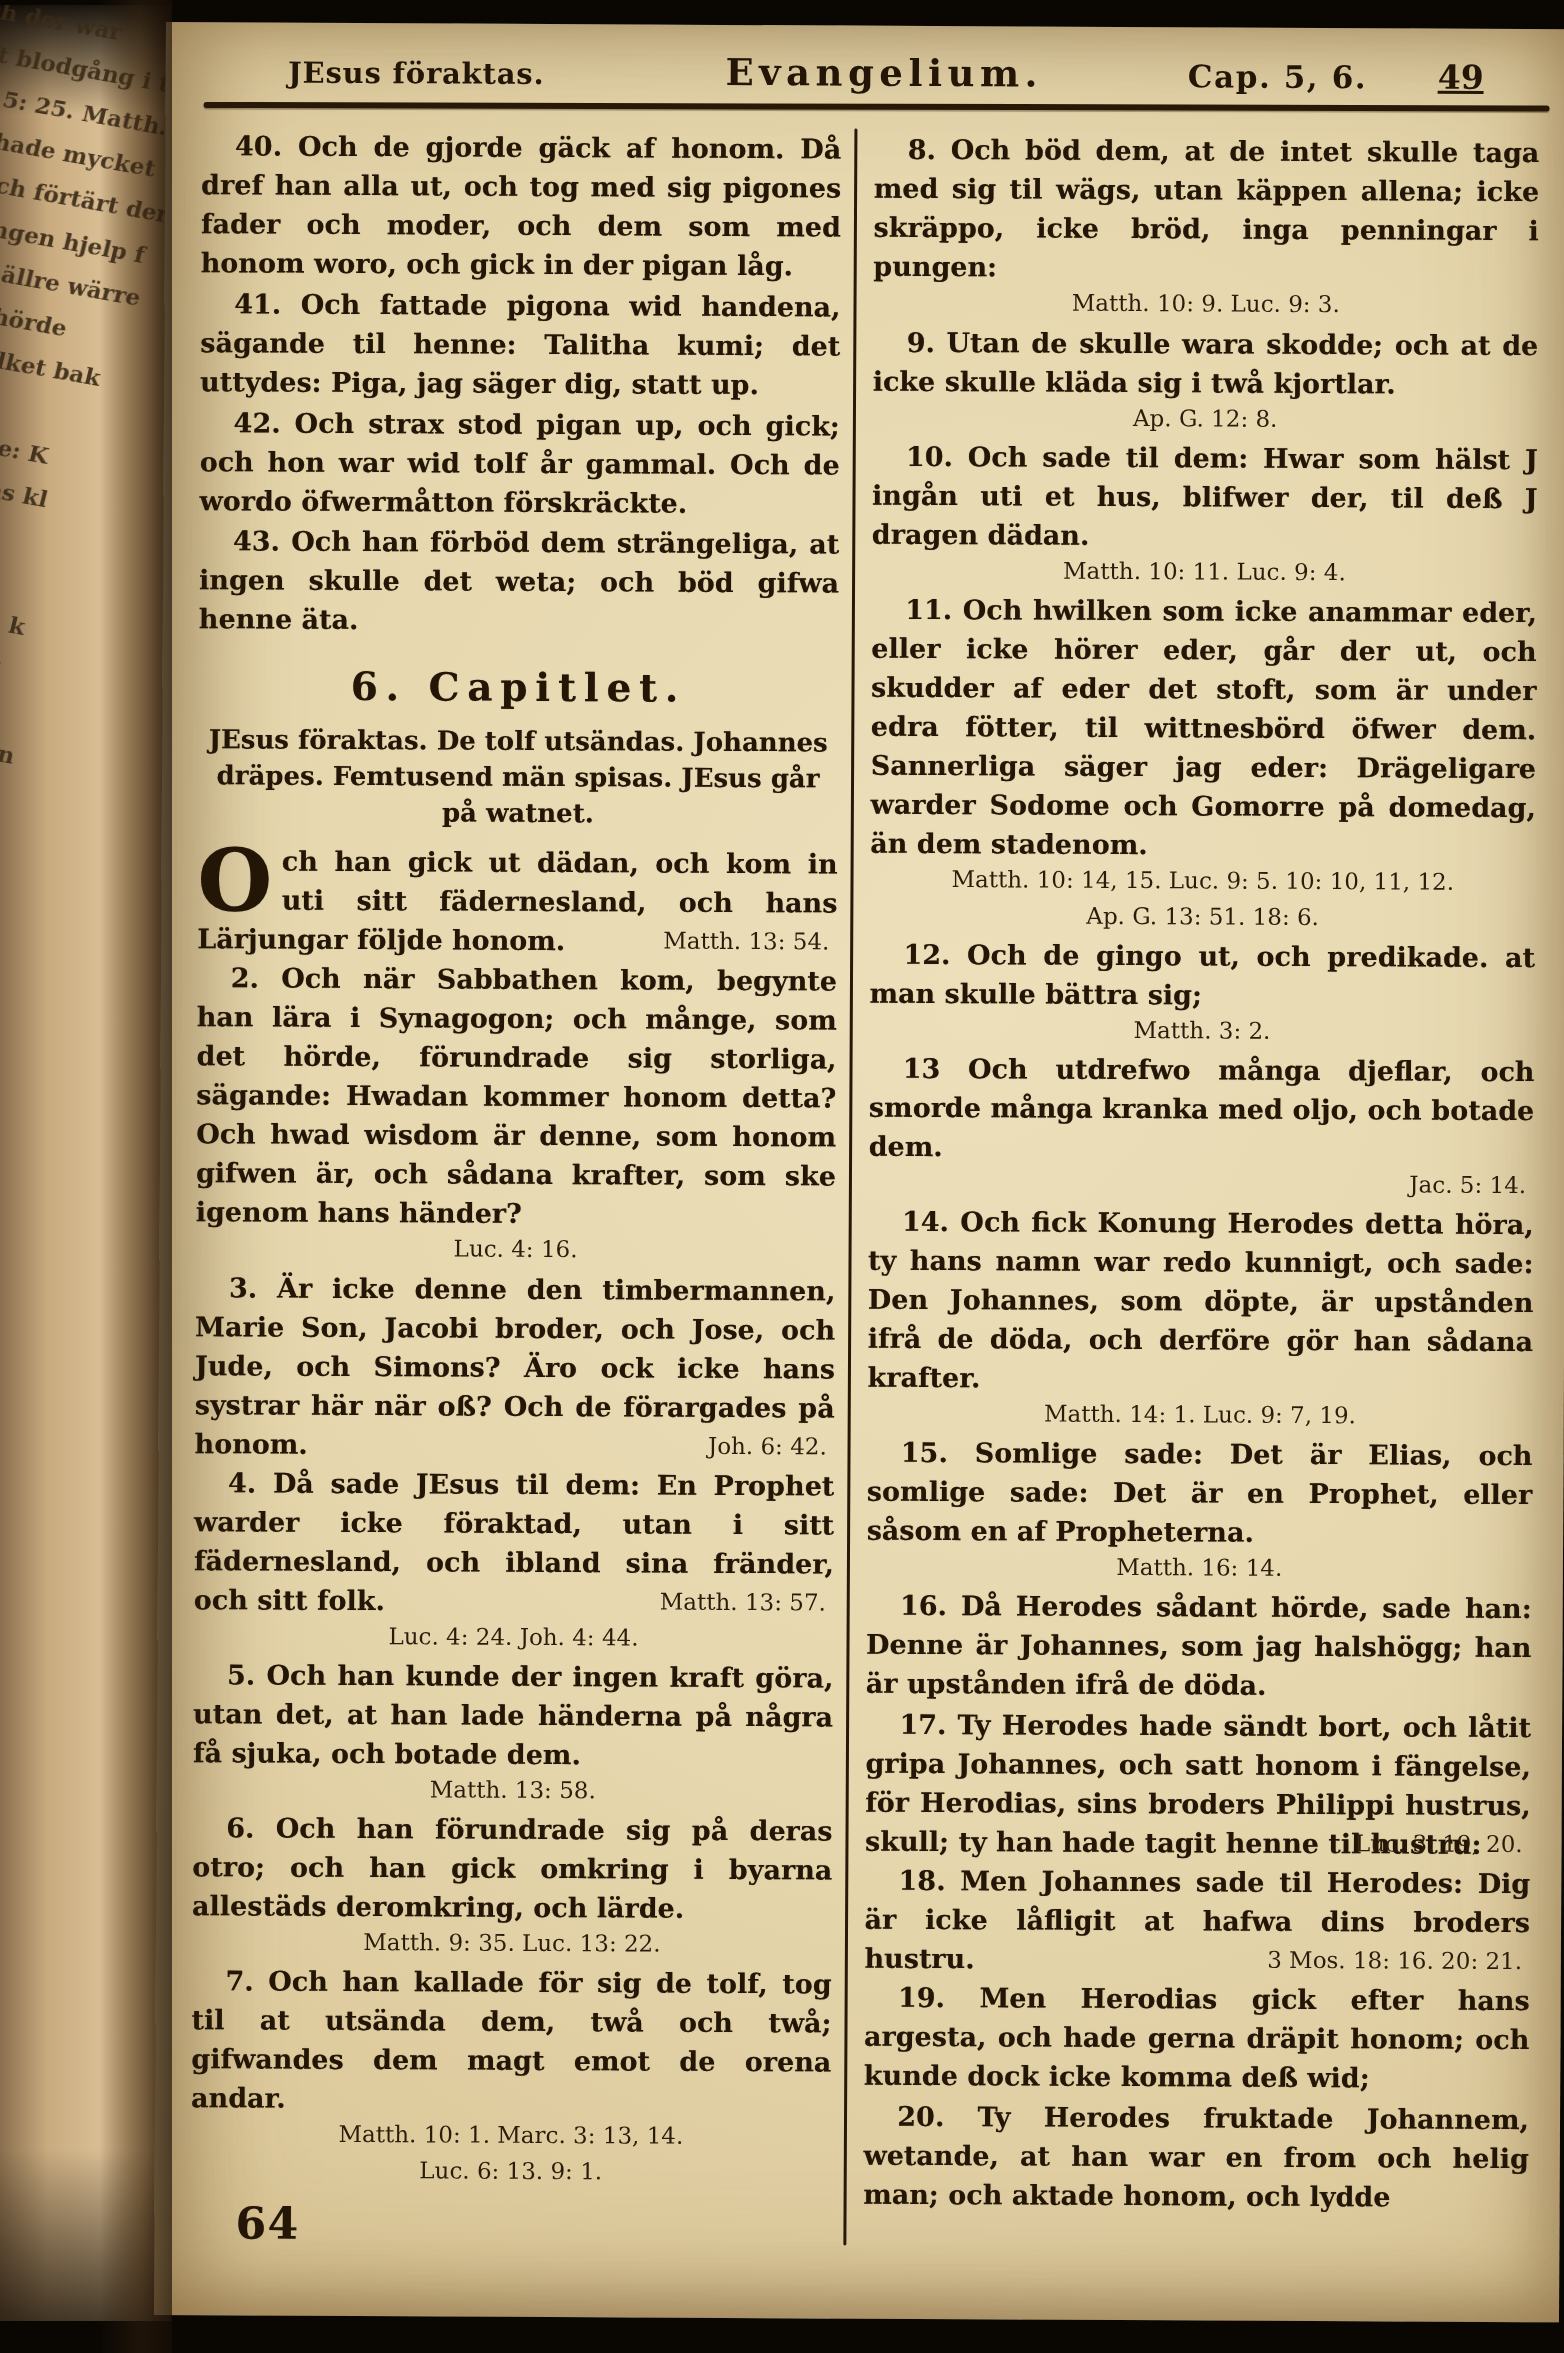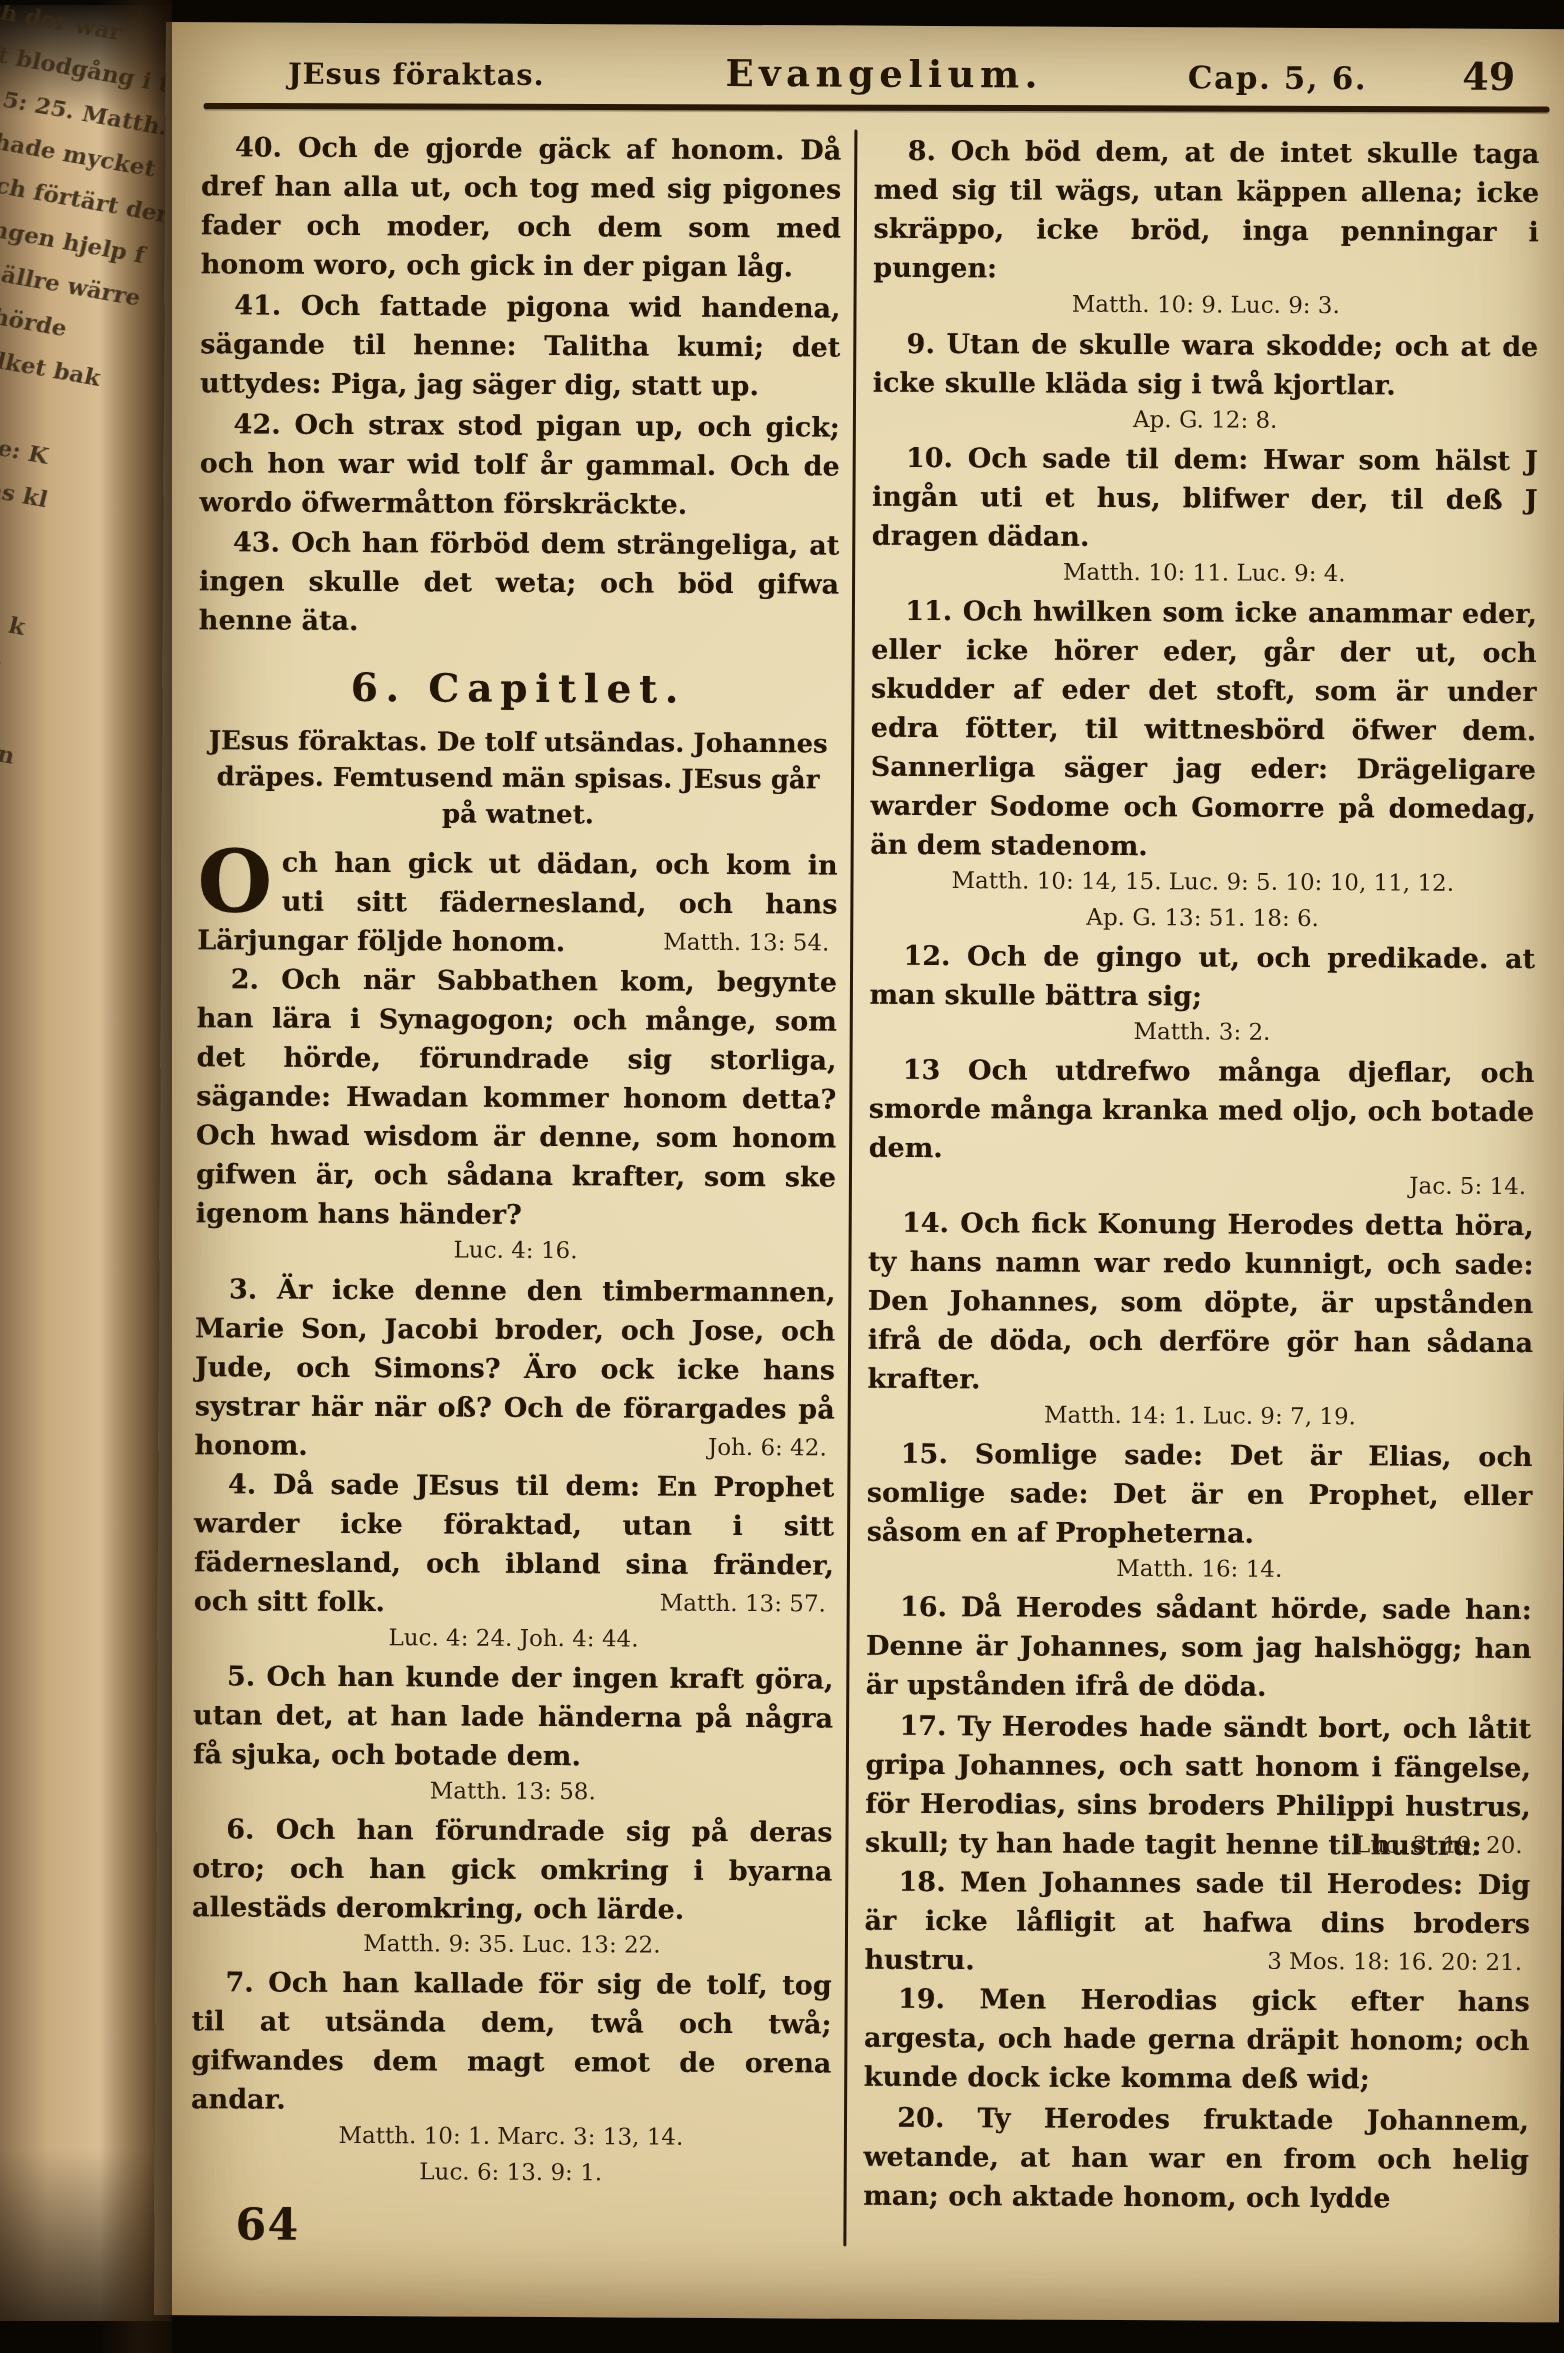--- a/index.html
+++ b/index.html
@@ -26,21 +26,21 @@
   .page-main{position:absolute;left:166px;top:22px;right:-6.3px;bottom:39px;z-index:2;
     transform:rotate(.3deg);transform-origin:left top;overflow:hidden;
     background:radial-gradient(130% 90% at 58% 42%,#ecdfba 0%,#e6d7ae 40%,#dcc99b 68%,#caaf7d 92%,#b89a67 100%);
     box-shadow:inset 0 0 141px rgba(120,85,40,.30),inset 43px 0 70px rgba(100,68,30,.30),inset -19.6px -15.6px 63px rgba(110,78,38,.35);
     padding:20.3px 20.3px 0 36px;box-sizing:border-box;}
 
   .hdr{display:flex;align-items:baseline;padding:4.7px 11px 0 19px;}
   .hdr-left{width:391px;text-align:center;font-size:29px;font-weight:bold;letter-spacing:0.8px;}
   .hdr-center{flex:1;text-align:center;font-size:37px;font-weight:bold;letter-spacing:5.5px;}
   .hdr-chapter{width:250px;text-align:left;font-size:31px;font-weight:bold;letter-spacing:1.6px;padding-left:31px;}
-  .hdr-page{width:102px;text-align:center;font-size:38px;font-weight:bold;}
+  .hdr-page{width:102px;text-align:left;font-size:33px;font-weight:bold;text-decoration:underline;}
   .rule{height:5.5px;background:#271808;margin:9.4px 1.6px 0 1.6px;border-radius:3.1px;
     box-shadow:0 1.6px 0.8px rgba(39,24,8,.35);transform:rotate(-.15deg);}
 
   .columns{display:flex;margin-top:19px;align-items:stretch;}
   .col{font-size:27px;line-height:39px;text-align:justify;font-weight:bold;
     text-shadow:0 0 0.8px rgba(40,24,8,.45);}
   .col-left{width:640px;padding-right:12.5px;}
   .divider{width:3.1px;background:#271808;border-radius:1.6px;}
   .col-right{flex:1;padding-left:17px;padding-right:11px;}
 

